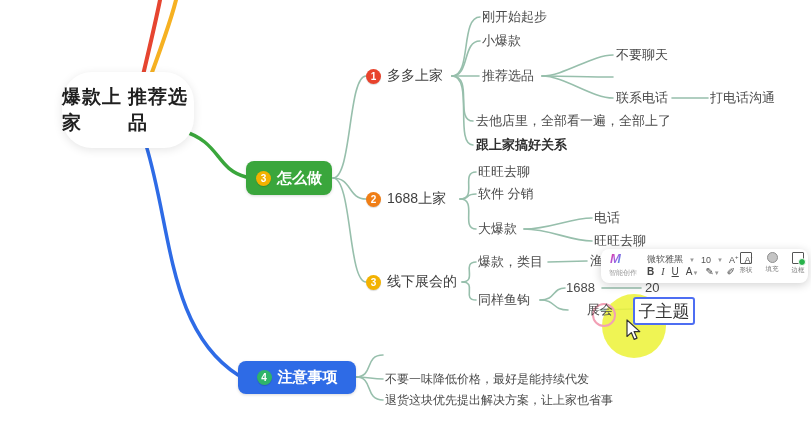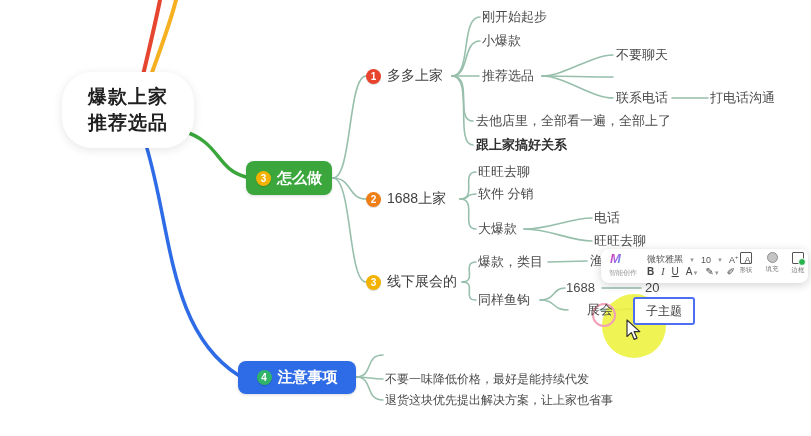--- a/index.html
+++ b/index.html
@@ -3,21 +3,21 @@
 <meta charset="utf-8">
 <style>
   html,body{margin:0;padding:0;}
   body{width:811px;height:436px;position:relative;overflow:hidden;background:#ffffff;
        font-family:"Liberation Sans","DejaVu Sans",sans-serif;}
   .stage{position:absolute;inset:0;}
   svg.lines{position:absolute;left:0;top:0;z-index:1;}
   
   .central{position:absolute;left:62px;top:72px;width:132px;height:76px;background:#fff;
     border-radius:30px;box-shadow:0 2px 10px rgba(0,0,0,0.10);z-index:3;
-    display:flex;flex-direction:column;align-items:center;justify-content:center;
+    display:flex;flex-direction:row;align-items:center;justify-content:center;
     font-size:19px;font-weight:bold;color:#1f1f1f;line-height:26px;letter-spacing:1px;}
   
   .mainnode{position:absolute;z-index:3;border-radius:8px;display:flex;align-items:center;
     justify-content:center;gap:6px;color:#fff;font-weight:bold;font-size:15px;
     box-shadow:0 1px 3px rgba(0,0,0,0.15);}
   .node-how{left:246px;top:161px;width:86px;height:34px;background:#3aa63c;}
   .node-notes{left:238px;top:361px;width:118px;height:33px;background:#2e6be6;}
   
   .badge{display:inline-flex;align-items:center;justify-content:center;width:15px;height:15px;
     border-radius:50%;color:#fff;font-size:10px;font-weight:bold;flex:0 0 auto;
@@ -27,21 +27,21 @@
   
   .topic{position:absolute;z-index:3;display:flex;align-items:center;gap:6px;
     font-size:14px;color:#3f3f3f;white-space:nowrap;height:20px;}
   
   .leaf{position:absolute;z-index:3;font-size:13px;line-height:18px;color:#4a4a4a;white-space:nowrap;}
   .leaf.bold{font-weight:bold;color:#2f2f2f;}
   .leaf.small{font-size:12px;line-height:17px;}
   
   .editbox{position:absolute;left:633px;top:297px;width:58px;height:24px;z-index:5;background:#fff;
     border:2px solid #4e6ef2;border-radius:3px;display:flex;align-items:center;justify-content:center;
-    font-size:12px;color:#333;}
+    font-size:17px;color:#333;}
   
   .yellow-dot{position:absolute;left:602px;top:294px;width:64px;height:64px;border-radius:50%;
     background:#edf23c;opacity:0.88;z-index:2;}
   .pink-ring{position:absolute;left:592px;top:303px;width:20px;height:20px;border-radius:50%;
     border:2px solid #f2a0b5;z-index:2;}
   .cursor{position:absolute;left:626px;top:319px;z-index:7;}
   
   .toolbar{position:absolute;left:601px;top:249px;width:207px;height:34px;background:#fff;
     border-radius:8px;box-shadow:0 2px 10px rgba(0,0,0,0.18);z-index:4;}
   .tb-logo{position:absolute;left:9px;top:2px;font-size:13px;font-weight:bold;font-style:italic;

